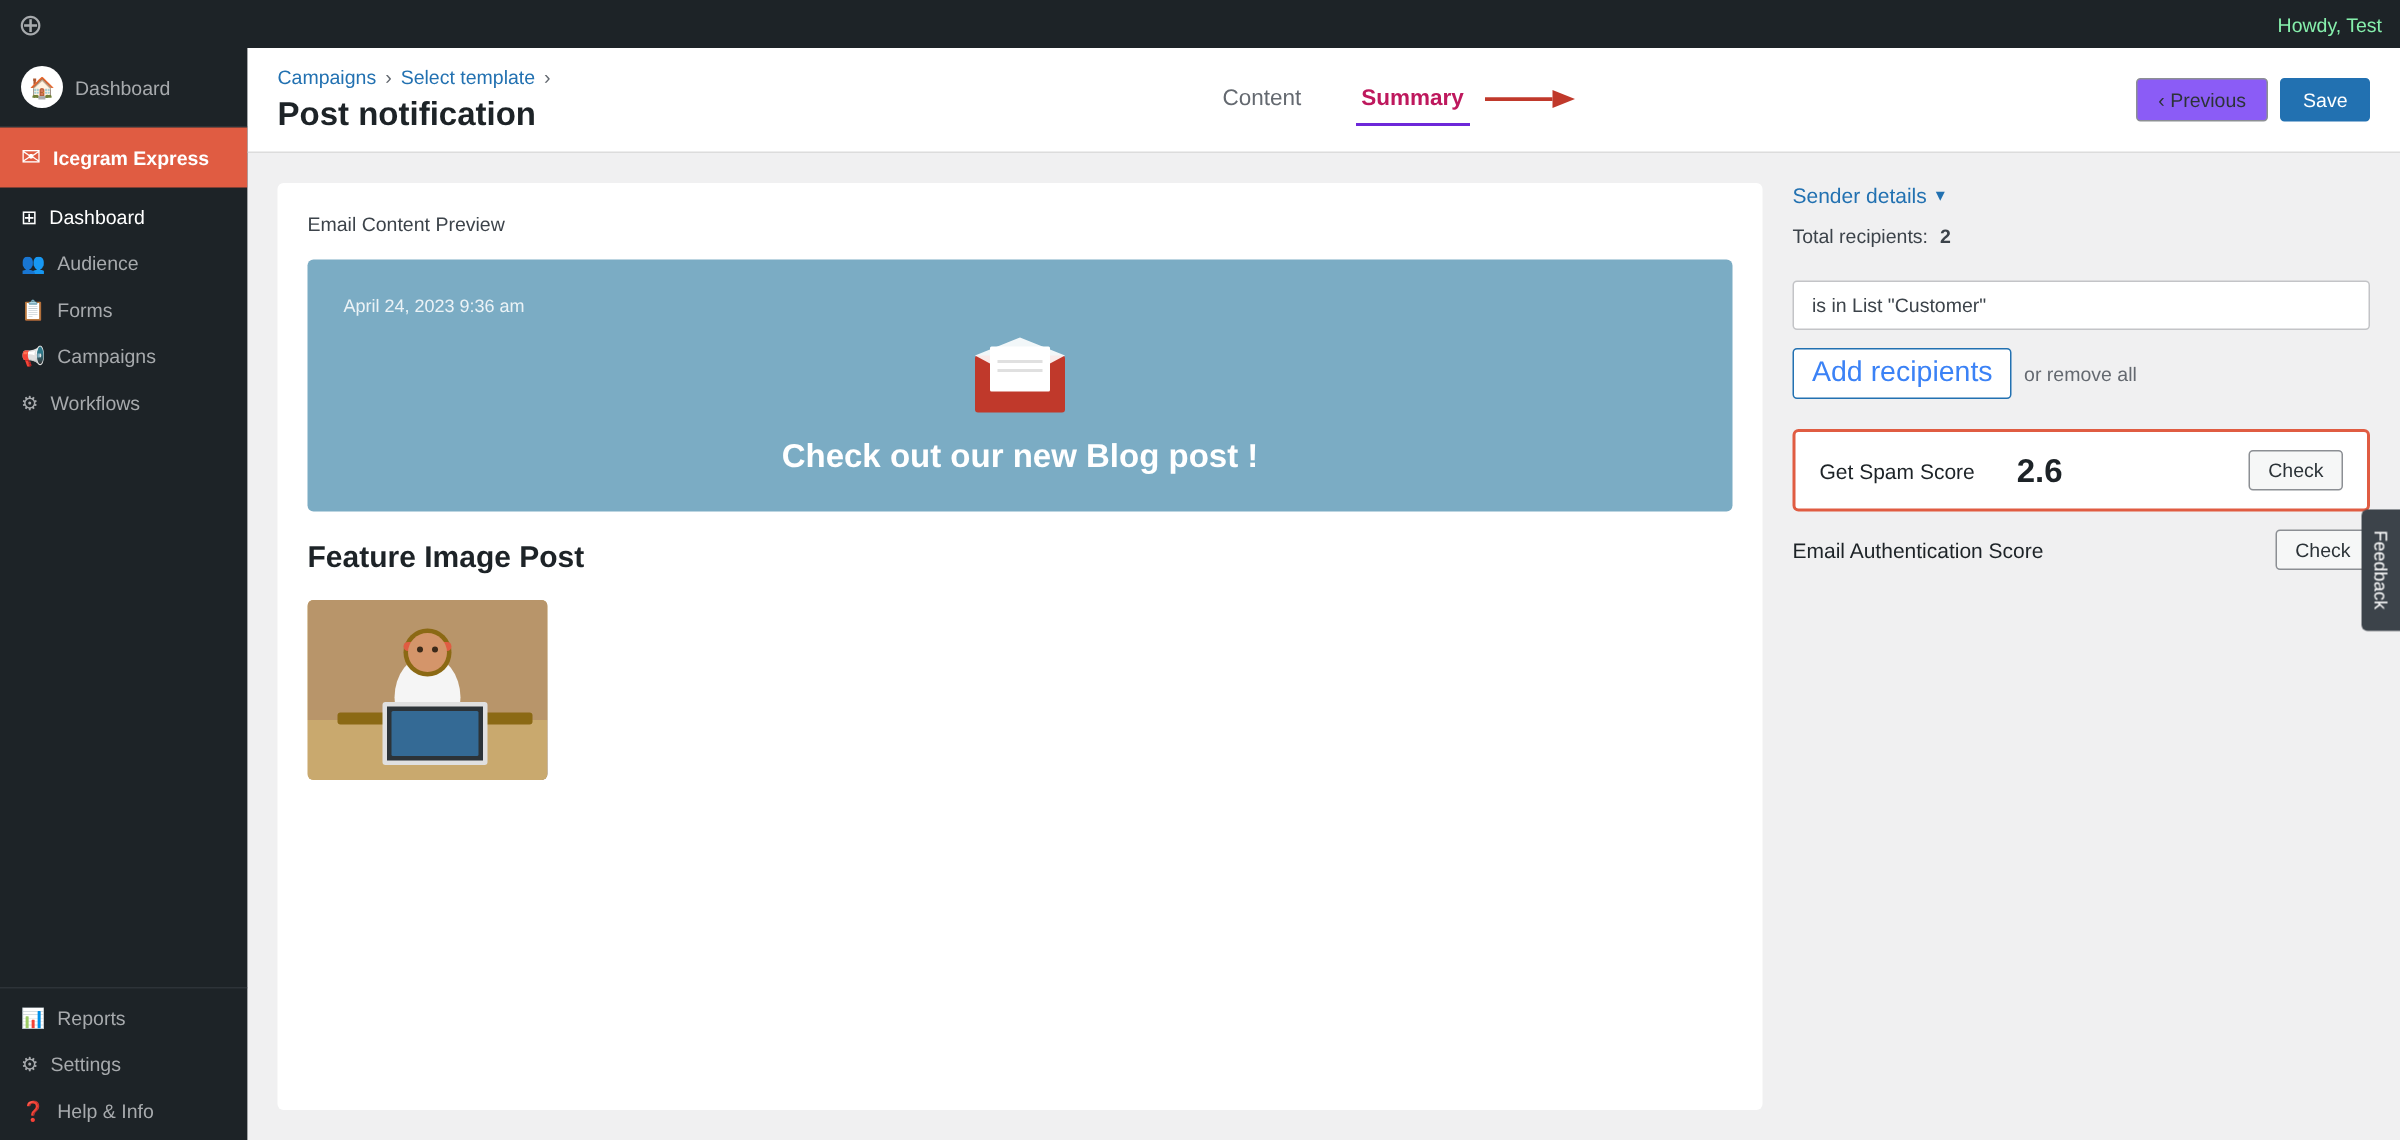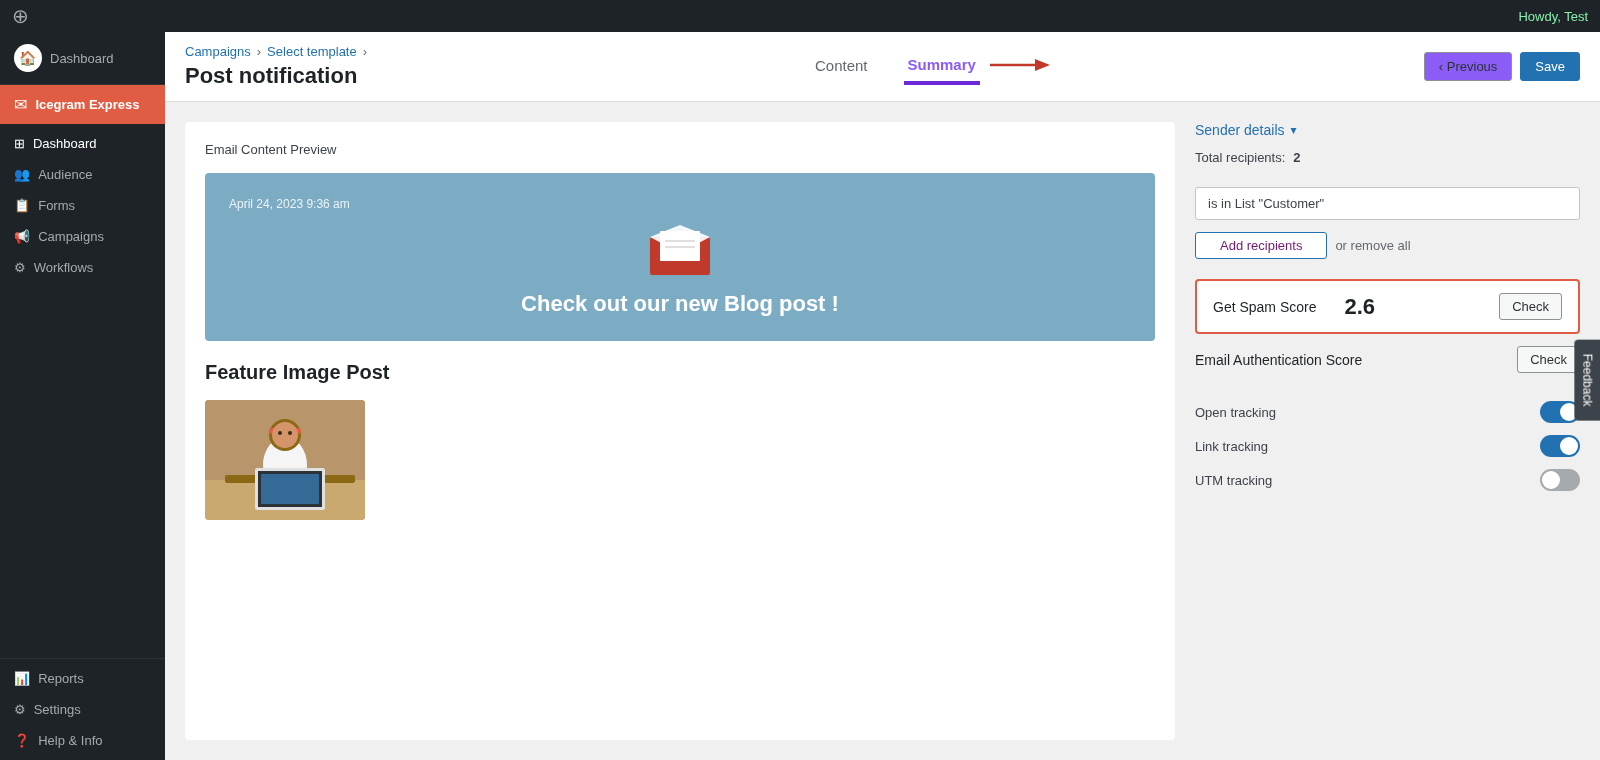--- a/index.html
+++ b/index.html
@@ -104,23 +104,23 @@
     }
     .tab-item {
       padding: 8px 4px;
       font-size: 15px;
       color: #646970;
       cursor: pointer;
       border-bottom: 2px solid transparent;
       position: relative;
     }
     .tab-item.active {
-      color: #8b5cf6;
+      color: #be185d;
       font-weight: 600;
-      border-bottom: 4px solid #6d28d9;
+      border-bottom: 2px solid #6d28d9;
     }
 
     .page-header-right { display: flex; gap: 8px; }
     .btn {
       padding: 6px 14px;
       font-size: 13px;
       border-radius: 3px;
       cursor: pointer;
       border: 1px solid #8c8f94;
       background: #8b5cf6;
@@ -226,25 +226,25 @@
       background: #fff;
     }
 
     .recipients-actions {
       display: flex;
       align-items: center;
       gap: 8px;
       margin-bottom: 20px;
     }
     .btn-outline {
-      padding: 5px 24px;
-      font-size: 13px;
+      padding: 5px 12px;
+      font-size: 19px;
       border: 1px solid #2271b1;
       background: #fff;
-      color: #701a75;
+      color: #3b82f6;
       border-radius: 3px;
       cursor: pointer;
     }
     .or-remove-text { color: #646970; font-size: 13px; }
 
     
     .spam-score-box {
       border: 2px solid #e05c42;
       border-radius: 4px;
       padding: 12px 16px;
@@ -514,49 +514,20 @@
             <span class="spam-score-value">2.6</span>
           </div>
           <button class="check-btn">Check</button>
         </div>
 
         <div class="auth-score-row">
           <span class="auth-score-label">Email Authentication Score</span>
           <button class="check-btn">Check</button>
         </div>
 
-        <div style="margin-top: 8px;">
-
-          <div class="tracking-row">
-            <span class="tracking-label">Open tracking</span>
-            <div class="toggle-switch">
-              <div class="toggle-slider on">
-                <div class="toggle-knob on"></div>
-              </div>
-            </div>
-          </div>
-
-          <div class="tracking-row">
-            <span class="tracking-label">Link tracking</span>
-            <div class="toggle-switch">
-              <div class="toggle-slider on">
-                <div class="toggle-knob on"></div>
-              </div>
-            </div>
-          </div>
-
-          <div class="tracking-row">
-            <span class="tracking-label">UTM tracking</span>
-            <div class="toggle-switch">
-              <div class="toggle-slider off">
-                <div class="toggle-knob off"></div>
-              </div>
-            </div>
-          </div>
-        </div>
       </div>
 
     </div>
   </div>
 </div>
 
 <div class="feedback-tab">
   <span>Feedback</span>
 </div>
 

